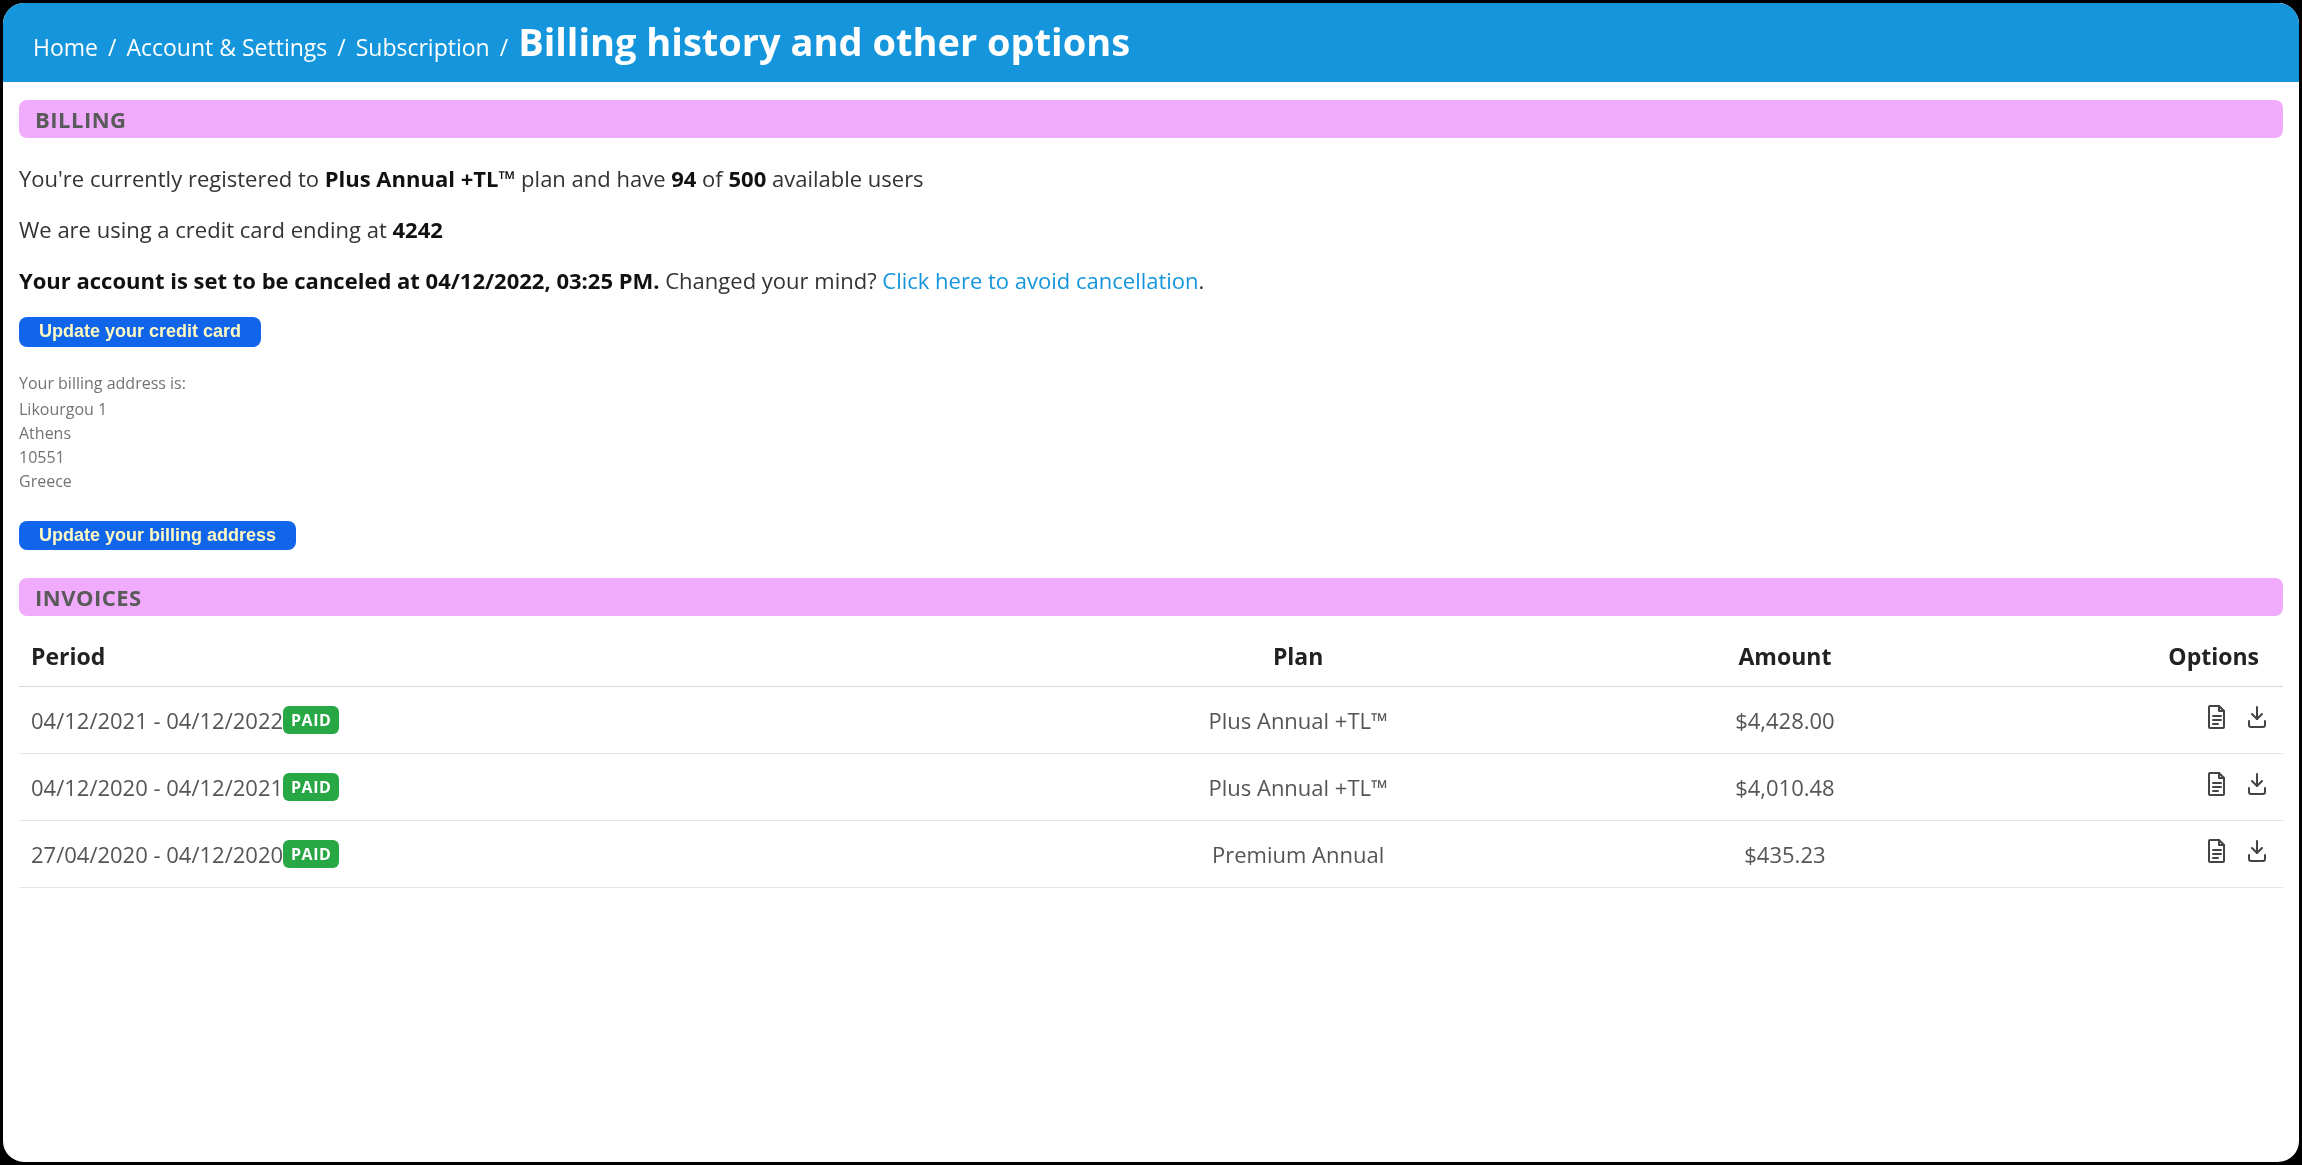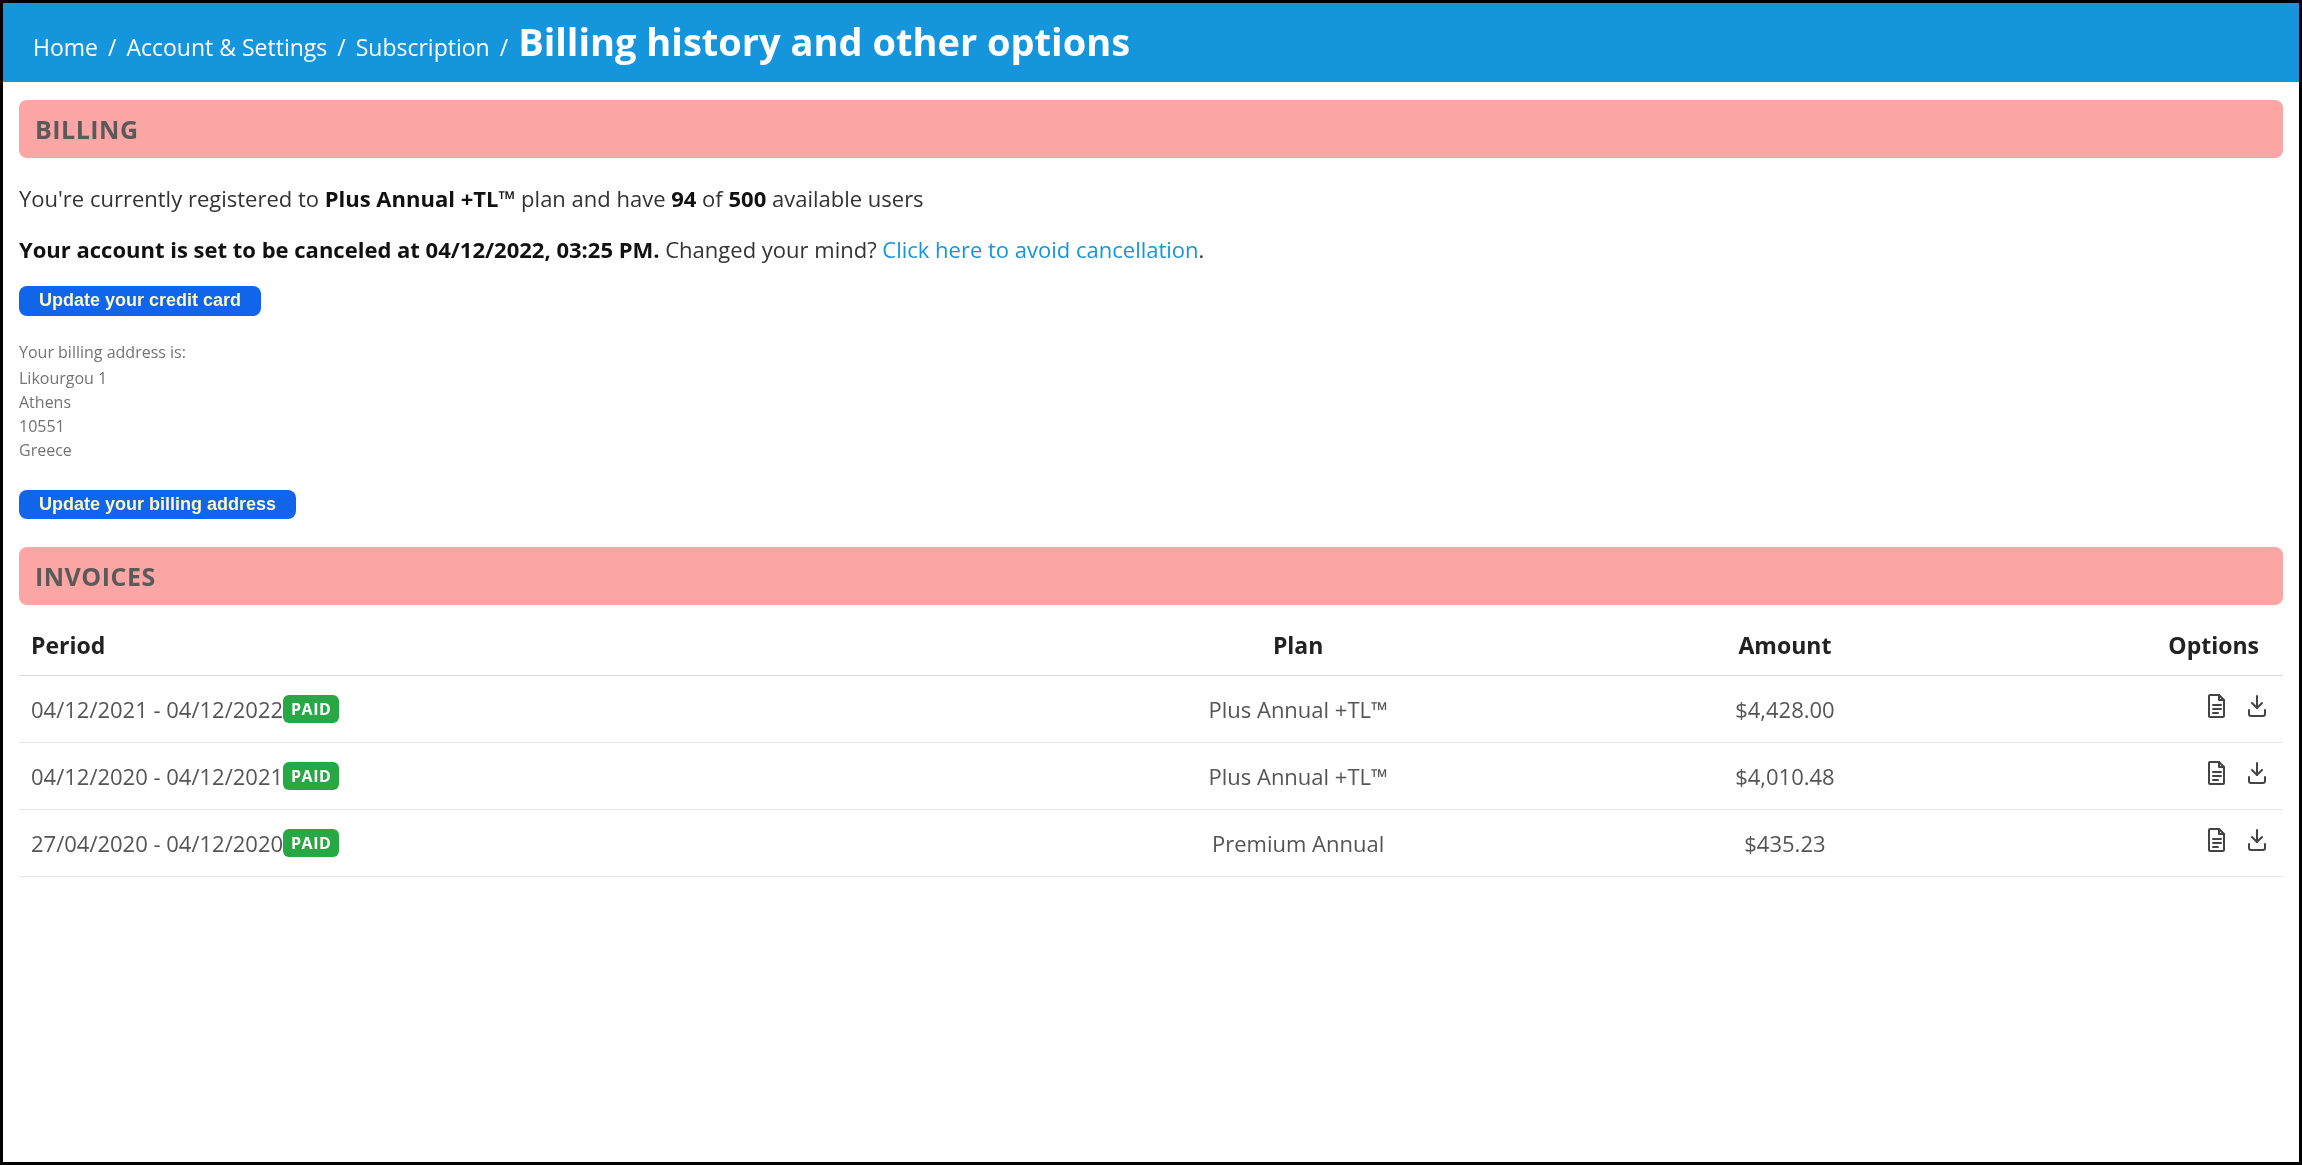--- a/index.html
+++ b/index.html
@@ -4,21 +4,21 @@
   <style>
     * { margin: 0; padding: 0; box-sizing: border-box; }
     html, body {
       font-family: 'Segoe UI', 'Open Sans', Arial, sans-serif;
       background: #000;
       height: 100%;
       font-size: 21px;
     }
     .frame {
       background: #fff;
-      border-radius: 3px;
+      border-radius: 24px;
       overflow: hidden;
       height: 100%;
       display: flex;
       flex-direction: column;
       border: 3px solid #000;
     }
     .topbar {
       background: #1596dc;
       color: #fff;
       padding: 18px 30px 19px 30px;
@@ -44,27 +44,27 @@
       font-size: 38px;
       line-height: 1.1;
     }
     .content {
       flex: 1 1 auto;
       overflow: auto;
       padding: 18px 16px 0 16px;
       color: #222;
     }
     .section-header {
-      background: #fca5a5;
+      background: #f0abfc;
       color: #5a5a5a;
       font-weight: 700;
       letter-spacing: 0.5px;
-      padding: 12px 16px;
+      padding: 4px 16px;
       border-radius: 8px;
-      font-size: 25px;
+      font-size: 22px;
     }
     .para {
       margin: 24px 0 18px 0;
       line-height: 1.5;
       font-size: 22px;
       color: #333;
     }
     .para strong { font-weight: 700; color: #111; }
     .link {
       color: #1596dc;
@@ -156,20 +156,23 @@
   </div>
 
   <div class="content">
 
     <div class="section-header">BILLING</div>
 
     <p class="para">
       <span>You're currently registered to </span><strong>Plus Annual +TL™</strong><span> plan and have </span><strong>94</strong><span> of </span><strong>500</strong><span> available users</span>
     </p>
 
+    <p class="para" style="margin-top:0;">
+      <span>We are using a credit card ending at </span><strong>4242</strong>
+    </p>
 
     <p class="para" style="margin-top:0;">
       <strong>
         <span>Your account is set to be canceled at </span><span>04/12/2022, 03:25 PM</span><span>.</span>
       </strong><span> Changed your mind? </span><a href="#" class="link">Click here to avoid cancellation</a><span>.</span>
     </p>
 
     <button class="btn">Update your credit card</button>
 
     <div class="addr-block">

